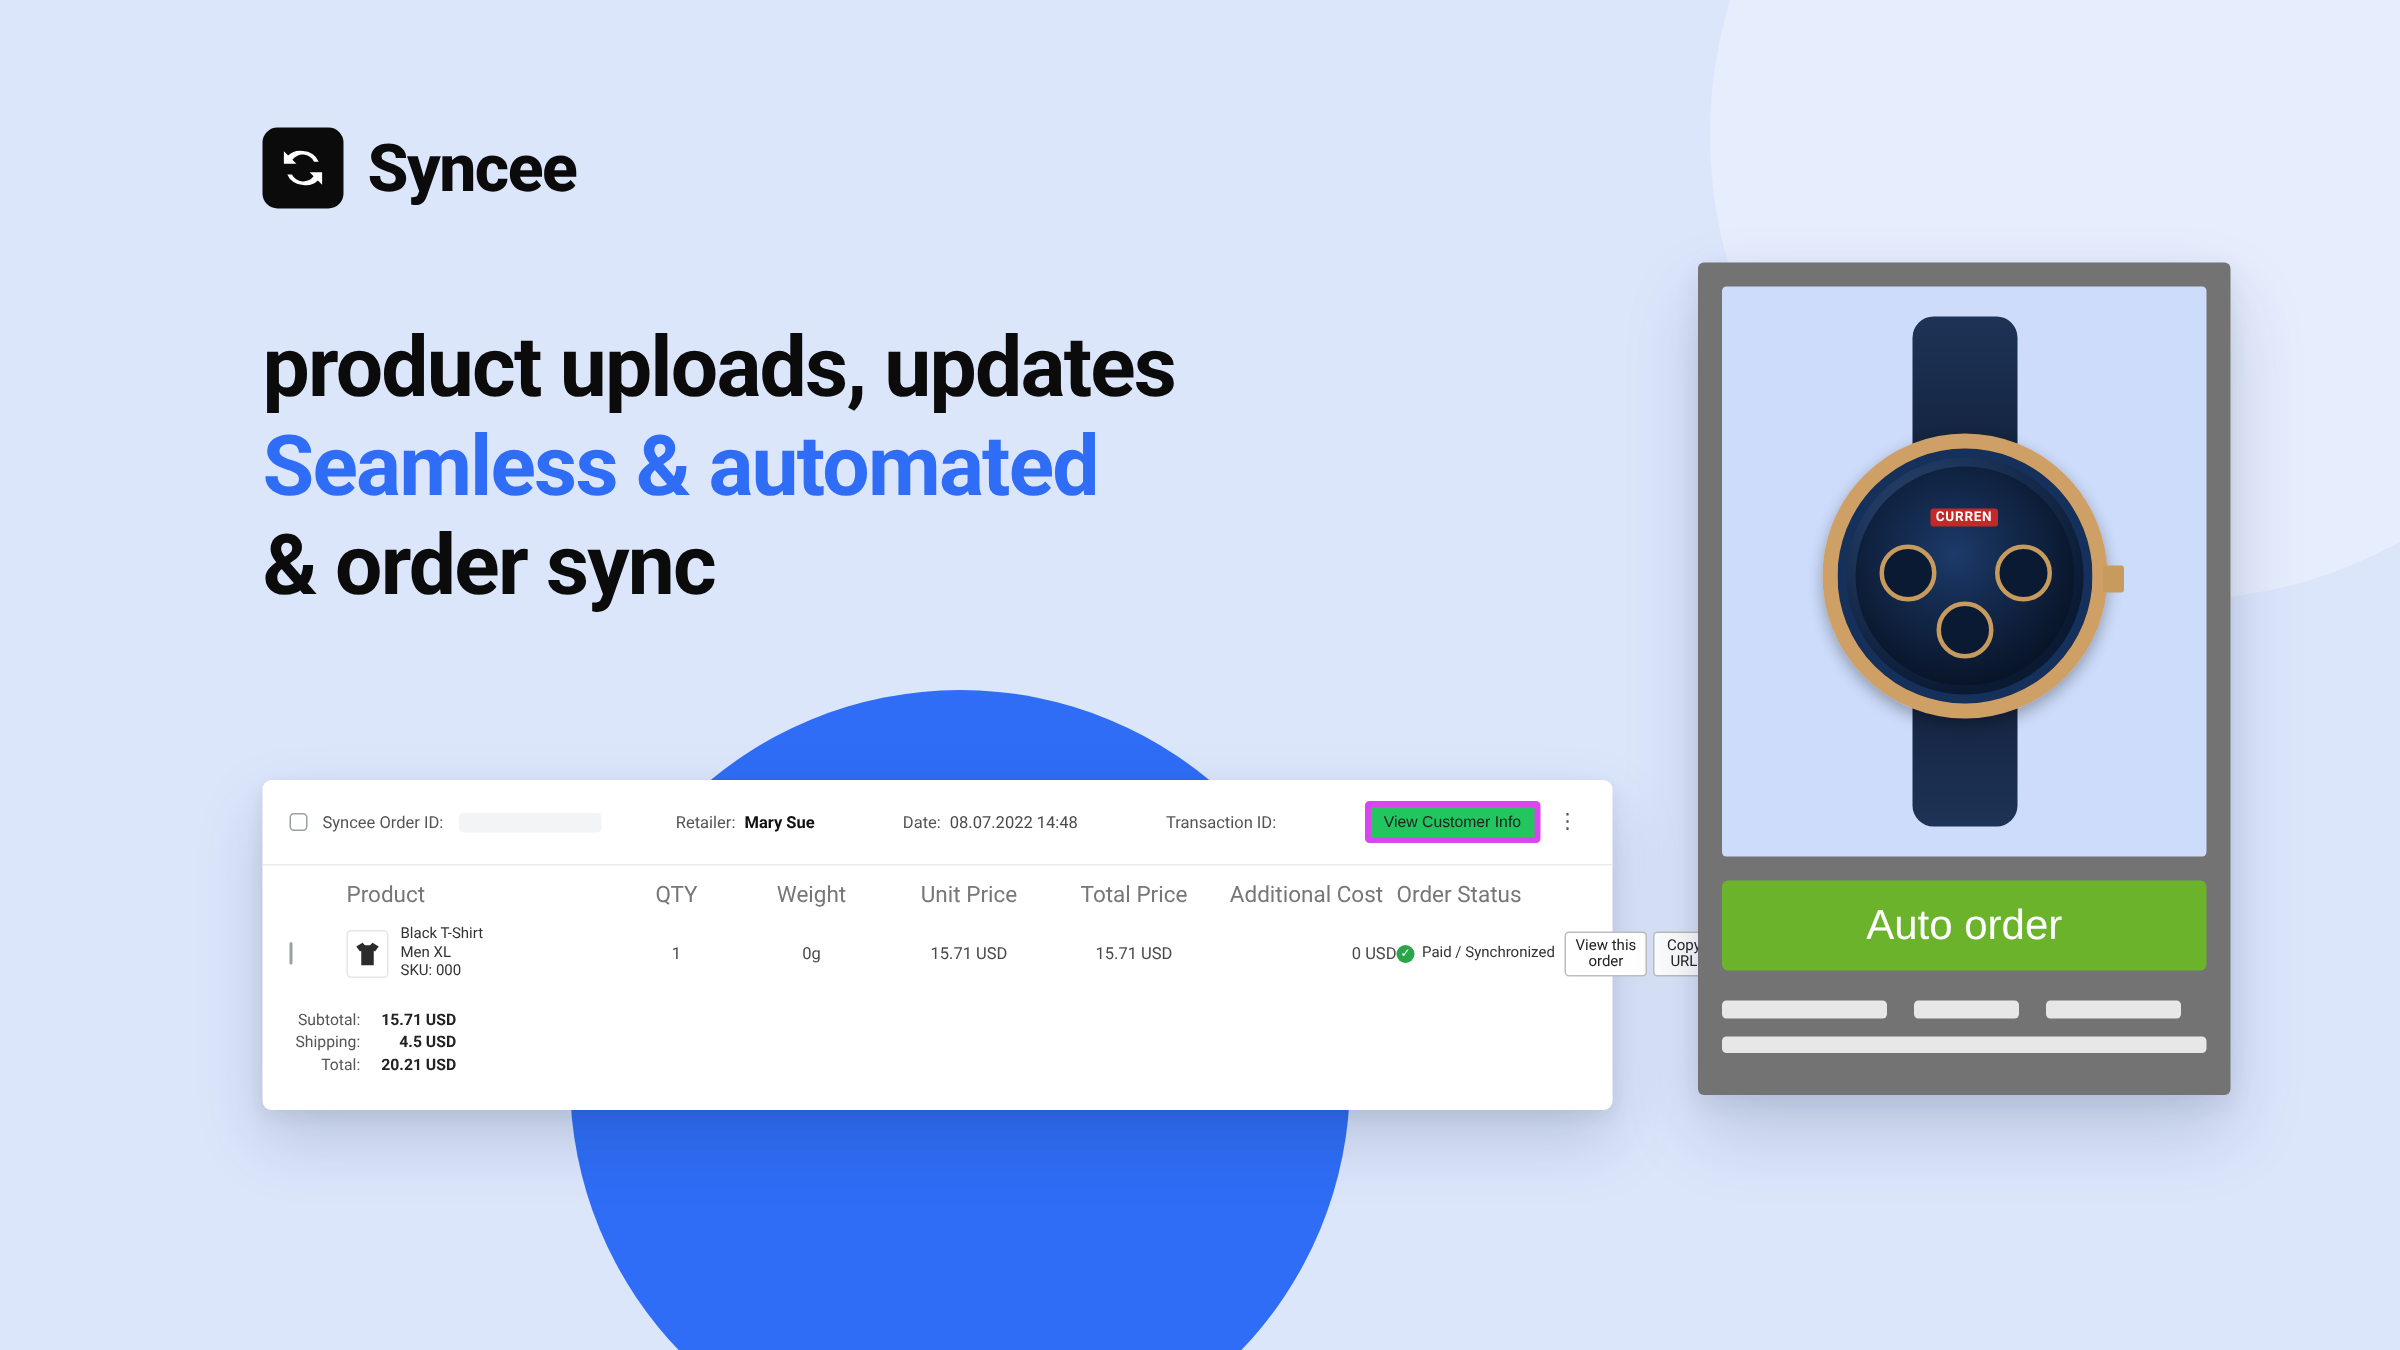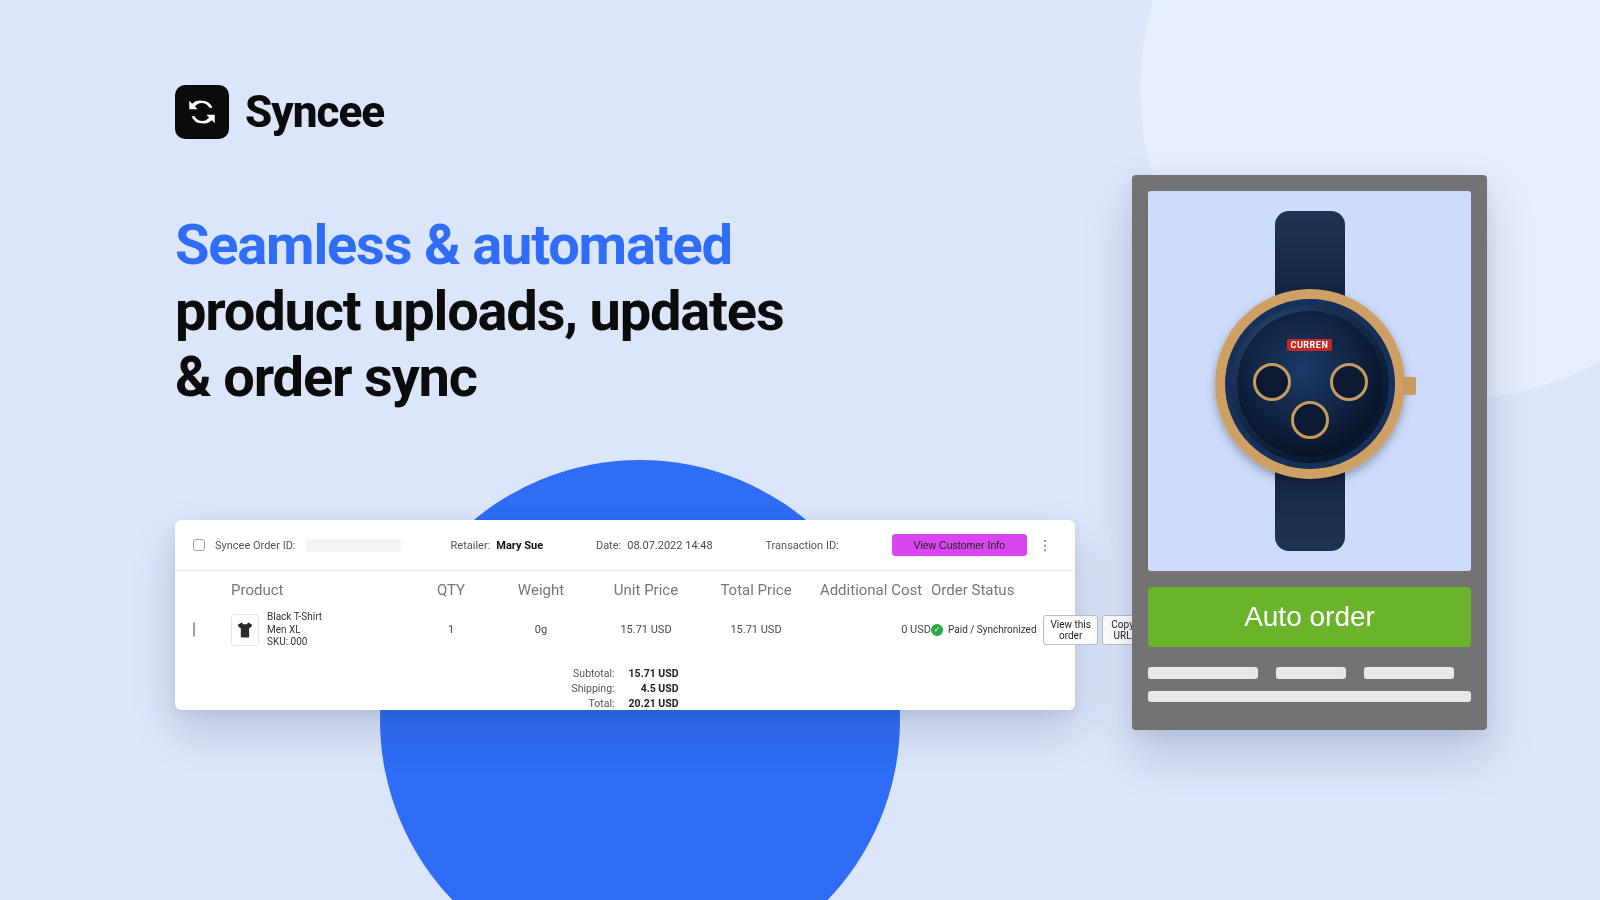--- a/index.html
+++ b/index.html
@@ -21,36 +21,36 @@
   .headline .blue { color: #2f6df6; }
 
   
   .order-card { position: absolute; left: 175px; top: 520px; width: 900px; background: #ffffff; border-radius: 6px; box-shadow: 0 20px 45px rgba(30,50,90,0.18), 0 4px 12px rgba(30,50,90,0.08); font-size: 11px; color: #4a4a4a; }
   .order-header { display: flex; align-items: center; padding: 14px 22px 14px 18px; border-bottom: 1px solid #ececec; gap: 10px; }
   .chk { width: 12px; height: 12px; border: 1.5px solid #9aa0a6; border-radius: 3px; flex: 0 0 auto; }
   .oh-label { color: #555; white-space: nowrap; }
   .oh-blank { width: 95px; height: 13px; background: #f3f4f6; border-radius: 3px; }
   .oh-pair { display: flex; align-items: flex-end; gap: 6px; white-space: nowrap; }
   .oh-flex { flex: 1 1 auto; }
-  .btn-outline { border: 1px solid #d946ef; background: #d946ef; padding: 4px 21px; border-radius: 3px; font-size: 10.5px; color: #222; white-space: nowrap; cursor: pointer; }
+  .btn-outline { border: 4px solid #d946ef; background: #22c55e; padding: 4px 9px; border-radius: 3px; font-size: 10.5px; color: #222; white-space: nowrap; cursor: pointer; }
   .kebab { width: 16px; text-align: center; font-size: 14px; color: #555; cursor: pointer; line-height: 1; }
 
   .order-cols { display: grid; grid-template-columns: 38px 180px 80px 100px 110px 110px 120px 112px 100px; padding: 10px 18px 6px; color: #777; font-size: 15px; }
   .order-row  { display: grid; grid-template-columns: 38px 180px 80px 100px 110px 110px 120px 112px 100px; padding: 6px 18px 12px; align-items: center; }
   .prod-cell { display: flex; align-items: center; gap: 8px; }
   .prod-thumb { width: 28px; height: 32px; border: 1px solid #e6e6e6; border-radius: 3px; display: flex; align-items: center; justify-content: center; background:#fff; }
   .prod-thumb svg { width: 20px; height: 22px; }
   .prod-lines { line-height: 1.25; font-size: 10px; color: #333; }
   .status { display: flex; align-items: center; gap: 5px; color: #333; font-size: 10px; line-height: 1.2; }
   .status-dot { width: 12px; height: 12px; border-radius: 50%; background: #2aa54a; display: flex; align-items: center; justify-content: center; }
   .status-dot::after { content: "✓"; color: #fff; font-size: 8px; line-height: 1; }
   .row-actions { display: flex; flex-direction: row; gap: 4px; align-items: stretch; }
   .small-btn { border: 1px solid #bdbdbd; background: #fff; border-radius: 3px; font-size: 10px; padding: 3px 6px; text-align: center; cursor: pointer; color:#222; }
 
-  .order-totals { display: flex; justify-content: center; padding: 6px 22px 0; }
+  .order-totals { display: flex; justify-content: flex-start; padding: 6px 22px 24px; }
   .totals-grid { display: grid; grid-template-columns: auto auto; column-gap: 14px; row-gap: 2px; font-size: 10.5px; color: #222; }
   .totals-grid .lab { text-align: right; color: #555; }
   .totals-grid .val { text-align: right; font-weight: 700; white-space: nowrap; }
 
   
   .product-card { position: absolute; right: 113px; top: 175px; width: 355px; background: #737373; border-radius: 4px; padding: 16px 16px 28px; box-shadow: 0 24px 50px rgba(30,50,90,0.18), 0 6px 16px rgba(30,50,90,0.08); }
   .product-image-wrap { width: 100%; height: 380px; background: #cddcfb; border-radius: 3px; display: flex; align-items: center; justify-content: center; }
   .auto-order-btn { margin-top: 16px; width: 100%; background: #6bb32b; color: #fff; border: none; border-radius: 4px; padding: 14px 0; font-size: 28px; font-weight: 500; cursor: pointer; }
   .skel-row { display: flex; gap: 18px; margin-top: 20px; }
   .skel { background: #e7e7e8; border-radius: 3px; height: 12px; }
@@ -81,22 +81,22 @@
   <div class="logo">
     <div class="logo-badge">
       <svg viewBox="0 0 24 24">
           <path fill="#fff" d="M12 4a8 8 0 0 1 7.4 5h-2.2A6 6 0 0 0 7 8.1L8.9 10H3V4.1l2 2A8 8 0 0 1 12 4zm0 16a8 8 0 0 1-7.4-5h2.2A6 6 0 0 0 17 15.9L15.1 14H21v5.9l-2-2A8 8 0 0 1 12 20z"></path>
         </svg>
     </div>
     <div class="logo-text">Syncee</div>
   </div>
 
   <div class="headline">
+    <div>product uploads, updates</div>
     <div><span class="blue">Seamless &amp; automated</span></div>
-    <div>product uploads, updates</div>
     <div>&amp; order sync</div>
   </div>
 
   <div class="order-card">
     <div class="order-header">
       <span class="chk"></span>
       <span class="oh-label">Syncee Order ID:</span>
       <span class="oh-blank"></span>
       <span style="width:30px"></span>
       <span class="oh-pair">

